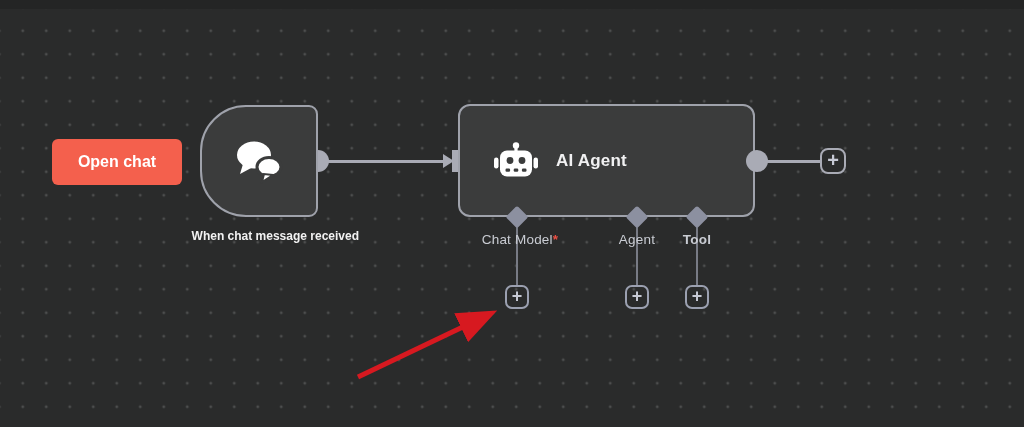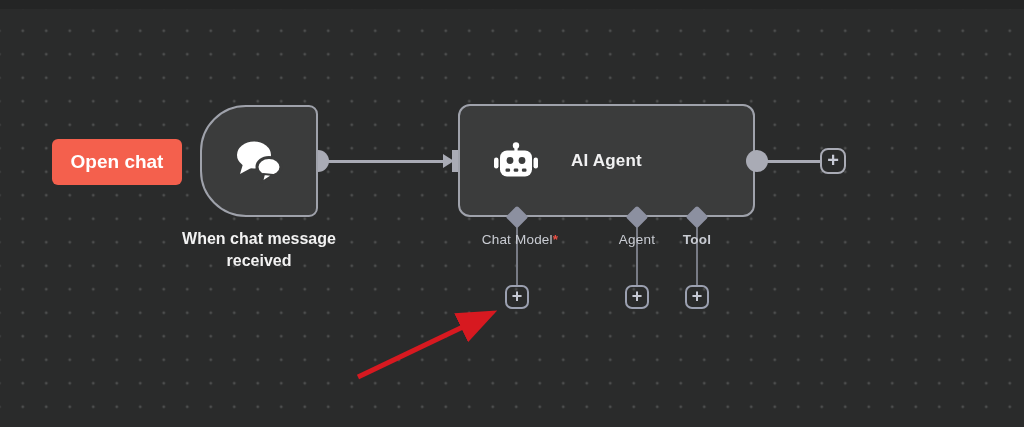--- a/index.html
+++ b/index.html
@@ -11,41 +11,41 @@
     background-image:radial-gradient(circle,#4d4e4e 1.2px,transparent 1.7px);
     background-size:23.5px 23.5px;
     background-position:11px 19px;
     font-family:"Liberation Sans","DejaVu Sans",sans-serif;
   }
   .top-strip{position:absolute;left:0;top:0;width:1024px;height:9px;background:#242525;}
   
   .open-chat{
     position:absolute;left:52px;top:139px;width:130px;height:46px;
     background:#f4604d;border:none;border-radius:6px;
-    color:#ffffff;font-size:19px;font-weight:700;
+    color:#ffffff;font-size:16px;font-weight:700;
     display:flex;align-items:center;justify-content:center;cursor:pointer;
     font-family:inherit;
   }
   
   .node{
     position:absolute;background:#3b3c3c;border:2px solid #9fa2ab;box-sizing:border-box;
   }
   .trigger-node{
     left:200px;top:105px;width:118px;height:112px;
     border-radius:46px 9px 9px 46px;
     display:flex;align-items:center;justify-content:center;
   }
   .agent-node{
     left:458px;top:104px;width:297px;height:113px;border-radius:12px;
     display:flex;align-items:center;padding-left:32px;
   }
-  .agent-title{color:#f1f1f2;font-size:17px;font-weight:600;margin-left:31px;letter-spacing:.2px;}
+  .agent-title{color:#f1f1f2;font-size:17px;font-weight:600;margin-left:16px;letter-spacing:.2px;}
   .trigger-title{
     position:absolute;left:159px;top:228px;width:200px;
-    color:#f2f2f2;font-size:16px;font-weight:600;text-align:center;line-height:1.35;
+    color:#f2f2f2;font-size:12px;font-weight:600;text-align:right;line-height:1.35;
   }
   
   .edge-h{position:absolute;height:3px;background:#a9abb5;}
   .port-circle{position:absolute;width:22px;height:22px;border-radius:50%;background:#a9abb5;}
   .input-arrowhead{
     position:absolute;left:443px;top:154px;width:0;height:0;
     border-left:11px solid #a9abb5;border-top:7px solid transparent;border-bottom:7px solid transparent;
   }
   .input-rect{position:absolute;left:452px;top:150px;width:9px;height:22px;background:#a9abb5;}
   .plus-btn{

